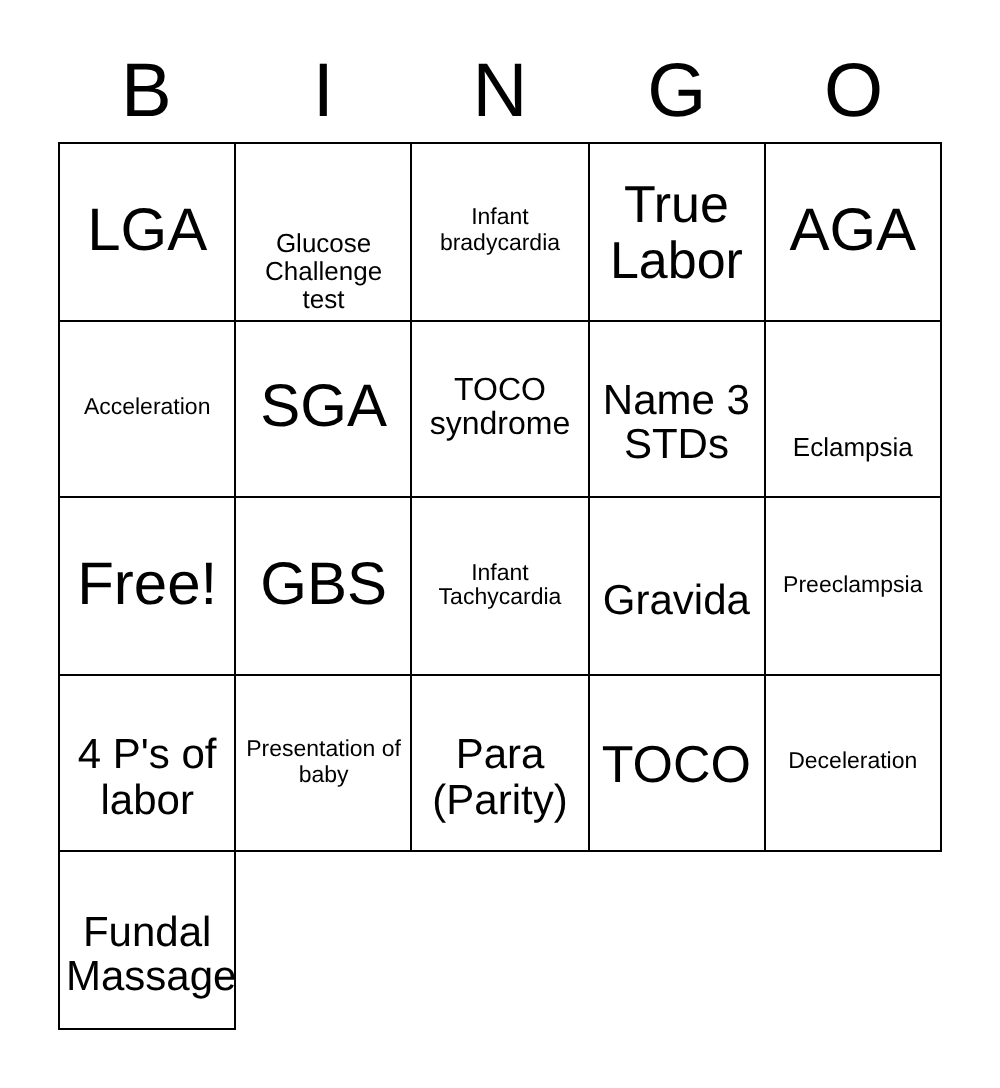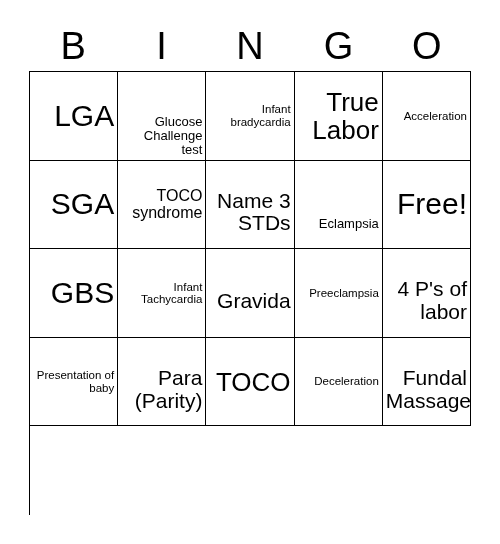--- a/index.html
+++ b/index.html
@@ -71,21 +71,20 @@
     text-align: center;
     padding: 2px 3px;
     overflow: hidden;
     background: #ffffff;
   }
   .cell-text {
     display: block;
     width: 100%;
     line-height: 1.08;
     color: #000000;
-    text-align: right;
   }
 
   
   .fs-xl  .cell-text { font-size: 30px; }
   .fs-lg  .cell-text { font-size: 26px; }
   .fs-md  .cell-text { font-size: 21px; margin-top: 16px; }
   .fs-sm  .cell-text { font-size: 16px; }
   .fs-xs  .cell-text { font-size: 13px; margin-top: 40px; }
   .fs-xxs .cell-text { font-size: 11.5px; }
 </style>
@@ -108,20 +107,23 @@
         <span class="cell-text">LGA</span>
       </div>
     <div class="bingo-cell fs-xs">
         <span class="cell-text">Glucose Challenge test</span>
       </div>
     <div class="bingo-cell fs-xxs">
         <span class="cell-text">Infant bradycardia</span>
       </div>
     <div class="bingo-cell fs-lg">
         <span class="cell-text">True Labor</span>
+      </div>
+    <div class="bingo-cell fs-xl">
+        <span class="cell-text">AGA</span>
       </div>
 
     <div class="bingo-cell fs-xxs">
         <span class="cell-text">Acceleration</span>
       </div>
     <div class="bingo-cell fs-xl">
         <span class="cell-text">SGA</span>
       </div>
     <div class="bingo-cell fs-sm">
         <span class="cell-text">TOCO syndrome</span>

